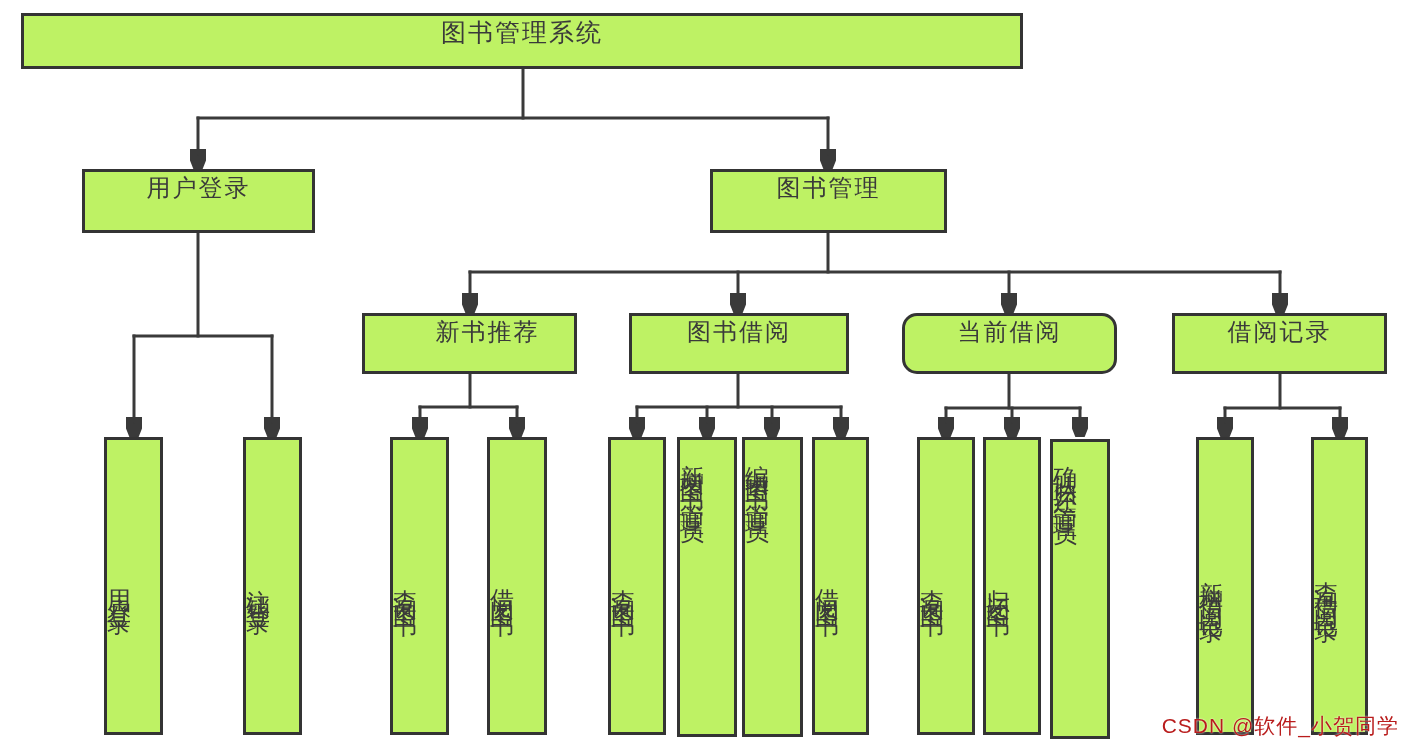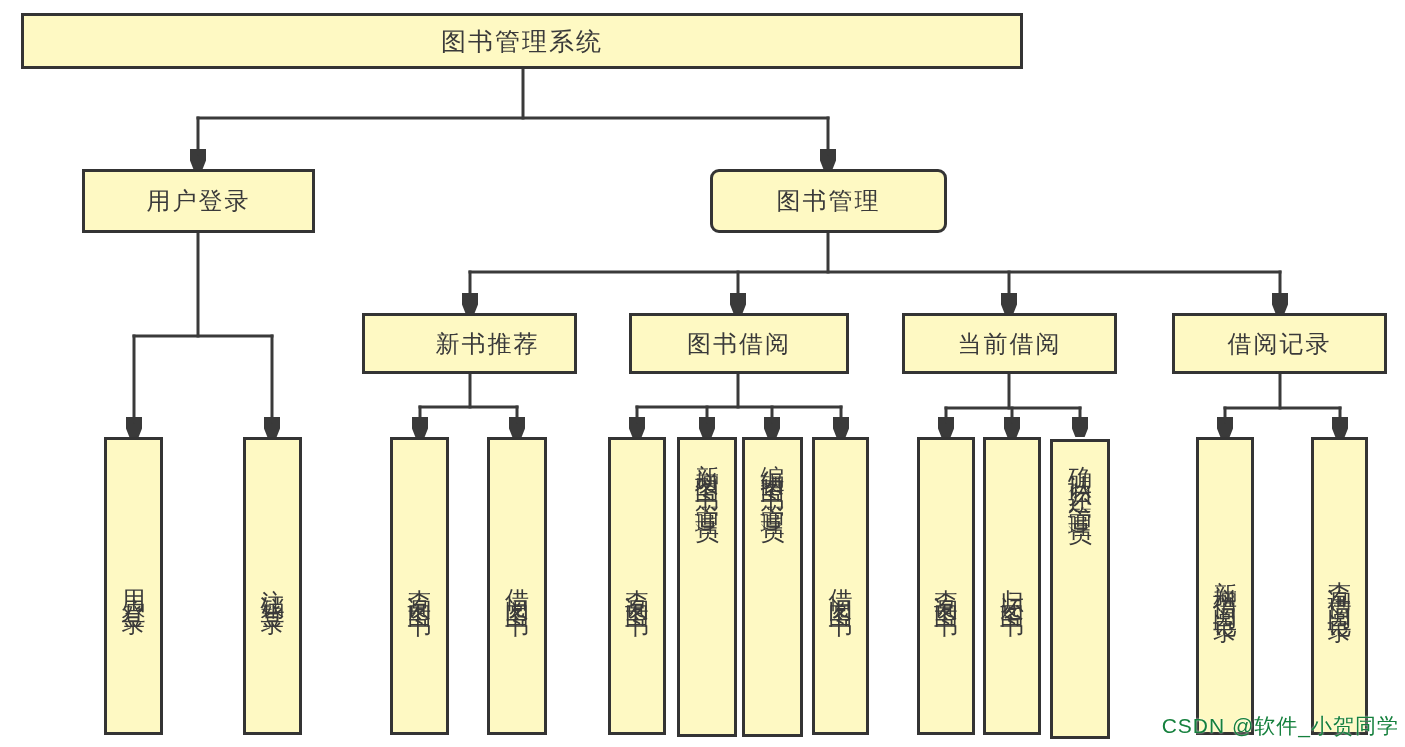--- a/index.html
+++ b/index.html
@@ -23,24 +23,24 @@
   }
   .connectors path {
     stroke: #3a3a3a;
     stroke-width: 3;
     fill: none;
     stroke-linecap: square;
   }
   .node {
     position: absolute;
     box-sizing: border-box;
-    background: #fef9c3;
+    background: #bef264;
     border: 3px solid #343434;
     display: flex;
-    align-items: center;
+    align-items: flex-start;
     justify-content: center;
     color: #3a3a3a;
   }
   .node .label {
     white-space: nowrap;
   }
   .h .label {
     font-size: 24px;
     letter-spacing: 2px;
   }
@@ -61,21 +61,21 @@
   .v.long {
     justify-content: flex-start;
     padding-top: 5px;
   }
   .watermark {
     position: absolute;
     right: 6px;
     top: 712px;
     font-size: 21px;
     letter-spacing: 1px;
-    color: #15803d;
+    color: #b91c1c;
     text-shadow: 0 0 2px #ffffff;
     z-index: 5;
     white-space: nowrap;
   }
 </style>
 </head>
 <body>
 
 <div class="canvas">
 
@@ -127,31 +127,31 @@
     <path d="M1340,408 V435" marker-end="url(#arw)"></path>
   </svg>
 
   <div class="node root h" style="left:21px; top:13px; width:1002px; height:56px;">
     <span class="label">图书管理系统</span>
   </div>
 
   <div class="node h" style="left:82px; top:169px; width:233px; height:64px;">
     <span class="label">用户登录</span>
   </div>
-  <div class="node h" style="left:710px; top:169px; width:237px; height:64px;border-radius:9px;">
+  <div class="node h" style="left:710px; top:169px; width:237px; height:64px;">
     <span class="label">图书管理</span>
   </div>
 
   <div class="node h" style="left:362px; top:313px; width:215px; height:61px;padding-left:36px;">
     <span class="label">新书推荐</span>
   </div>
   <div class="node h" style="left:629px; top:313px; width:220px; height:61px;">
     <span class="label">图书借阅</span>
   </div>
-  <div class="node h" style="left:902px; top:313px; width:215px; height:61px;">
+  <div class="node h" style="left:902px; top:313px; width:215px; height:61px;border-radius:15px;">
     <span class="label">当前借阅</span>
   </div>
   <div class="node h" style="left:1172px; top:313px; width:215px; height:61px;">
     <span class="label">借阅记录</span>
   </div>
 
   <div class="node v" style="left:104px; top:437px; width:59px; height:298px;">
     <span class="label">用户登录</span>
   </div>
   <div class="node v" style="left:243px; top:437px; width:59px; height:298px;">

